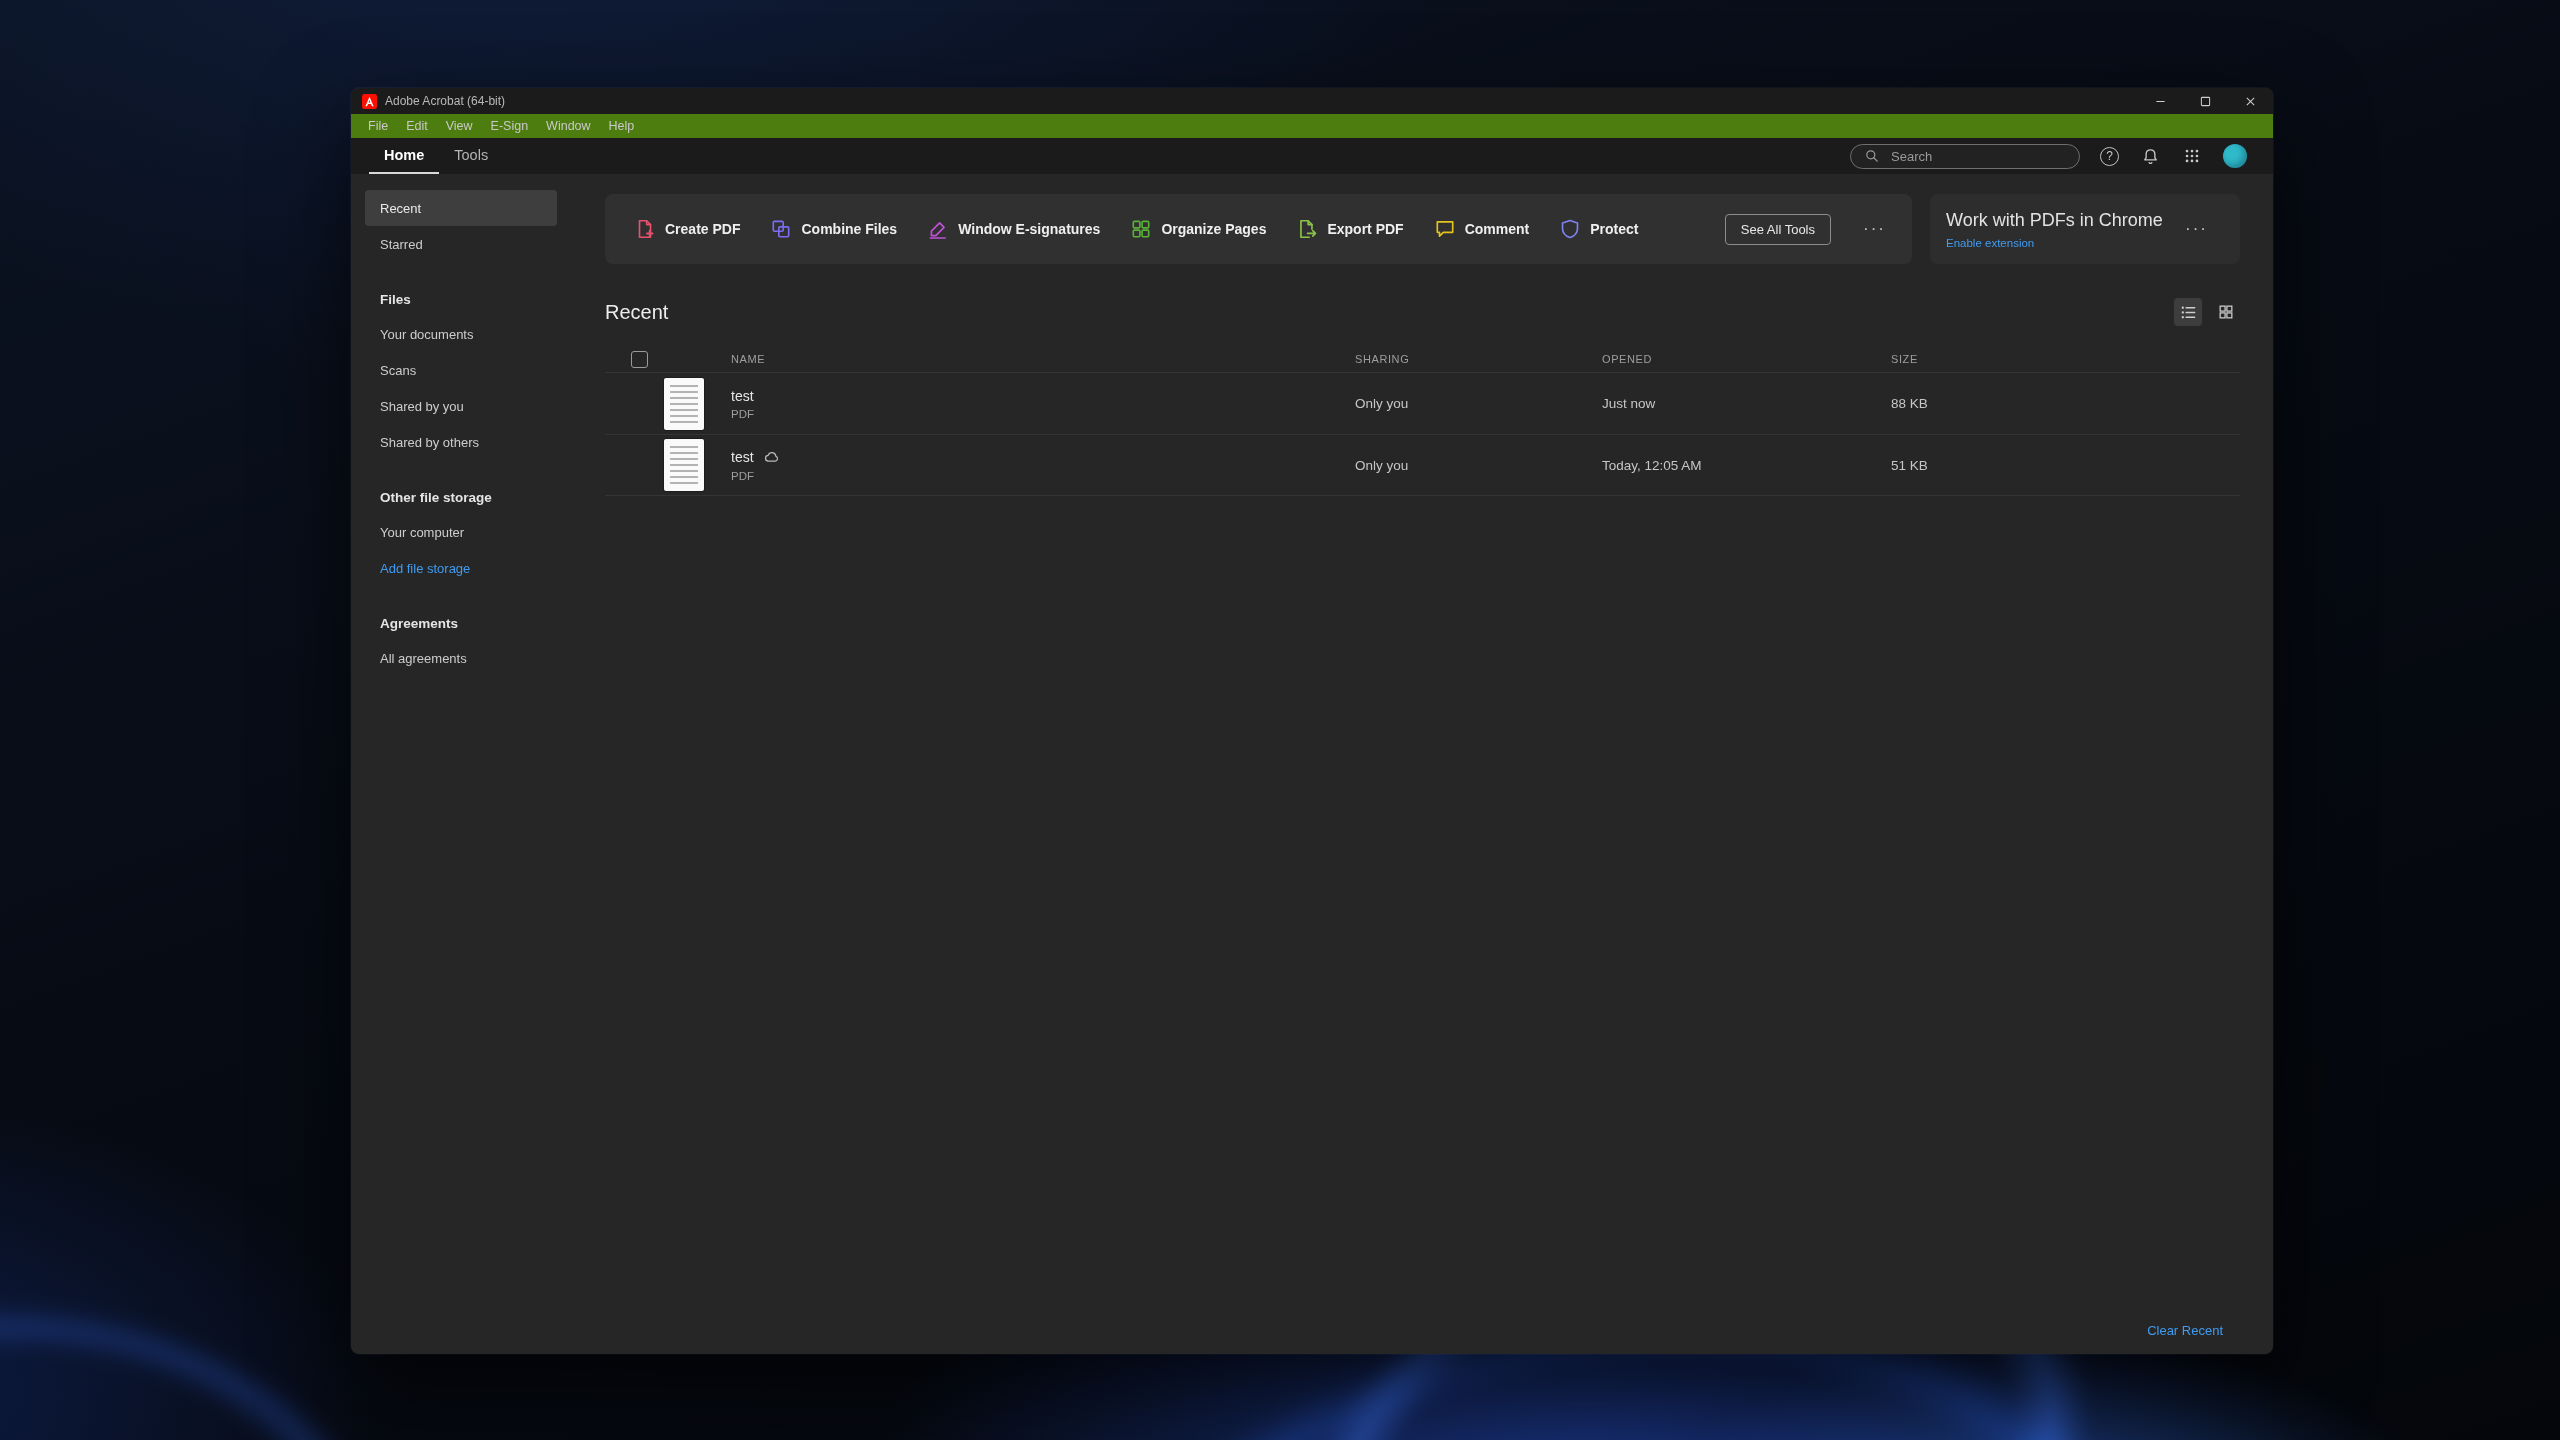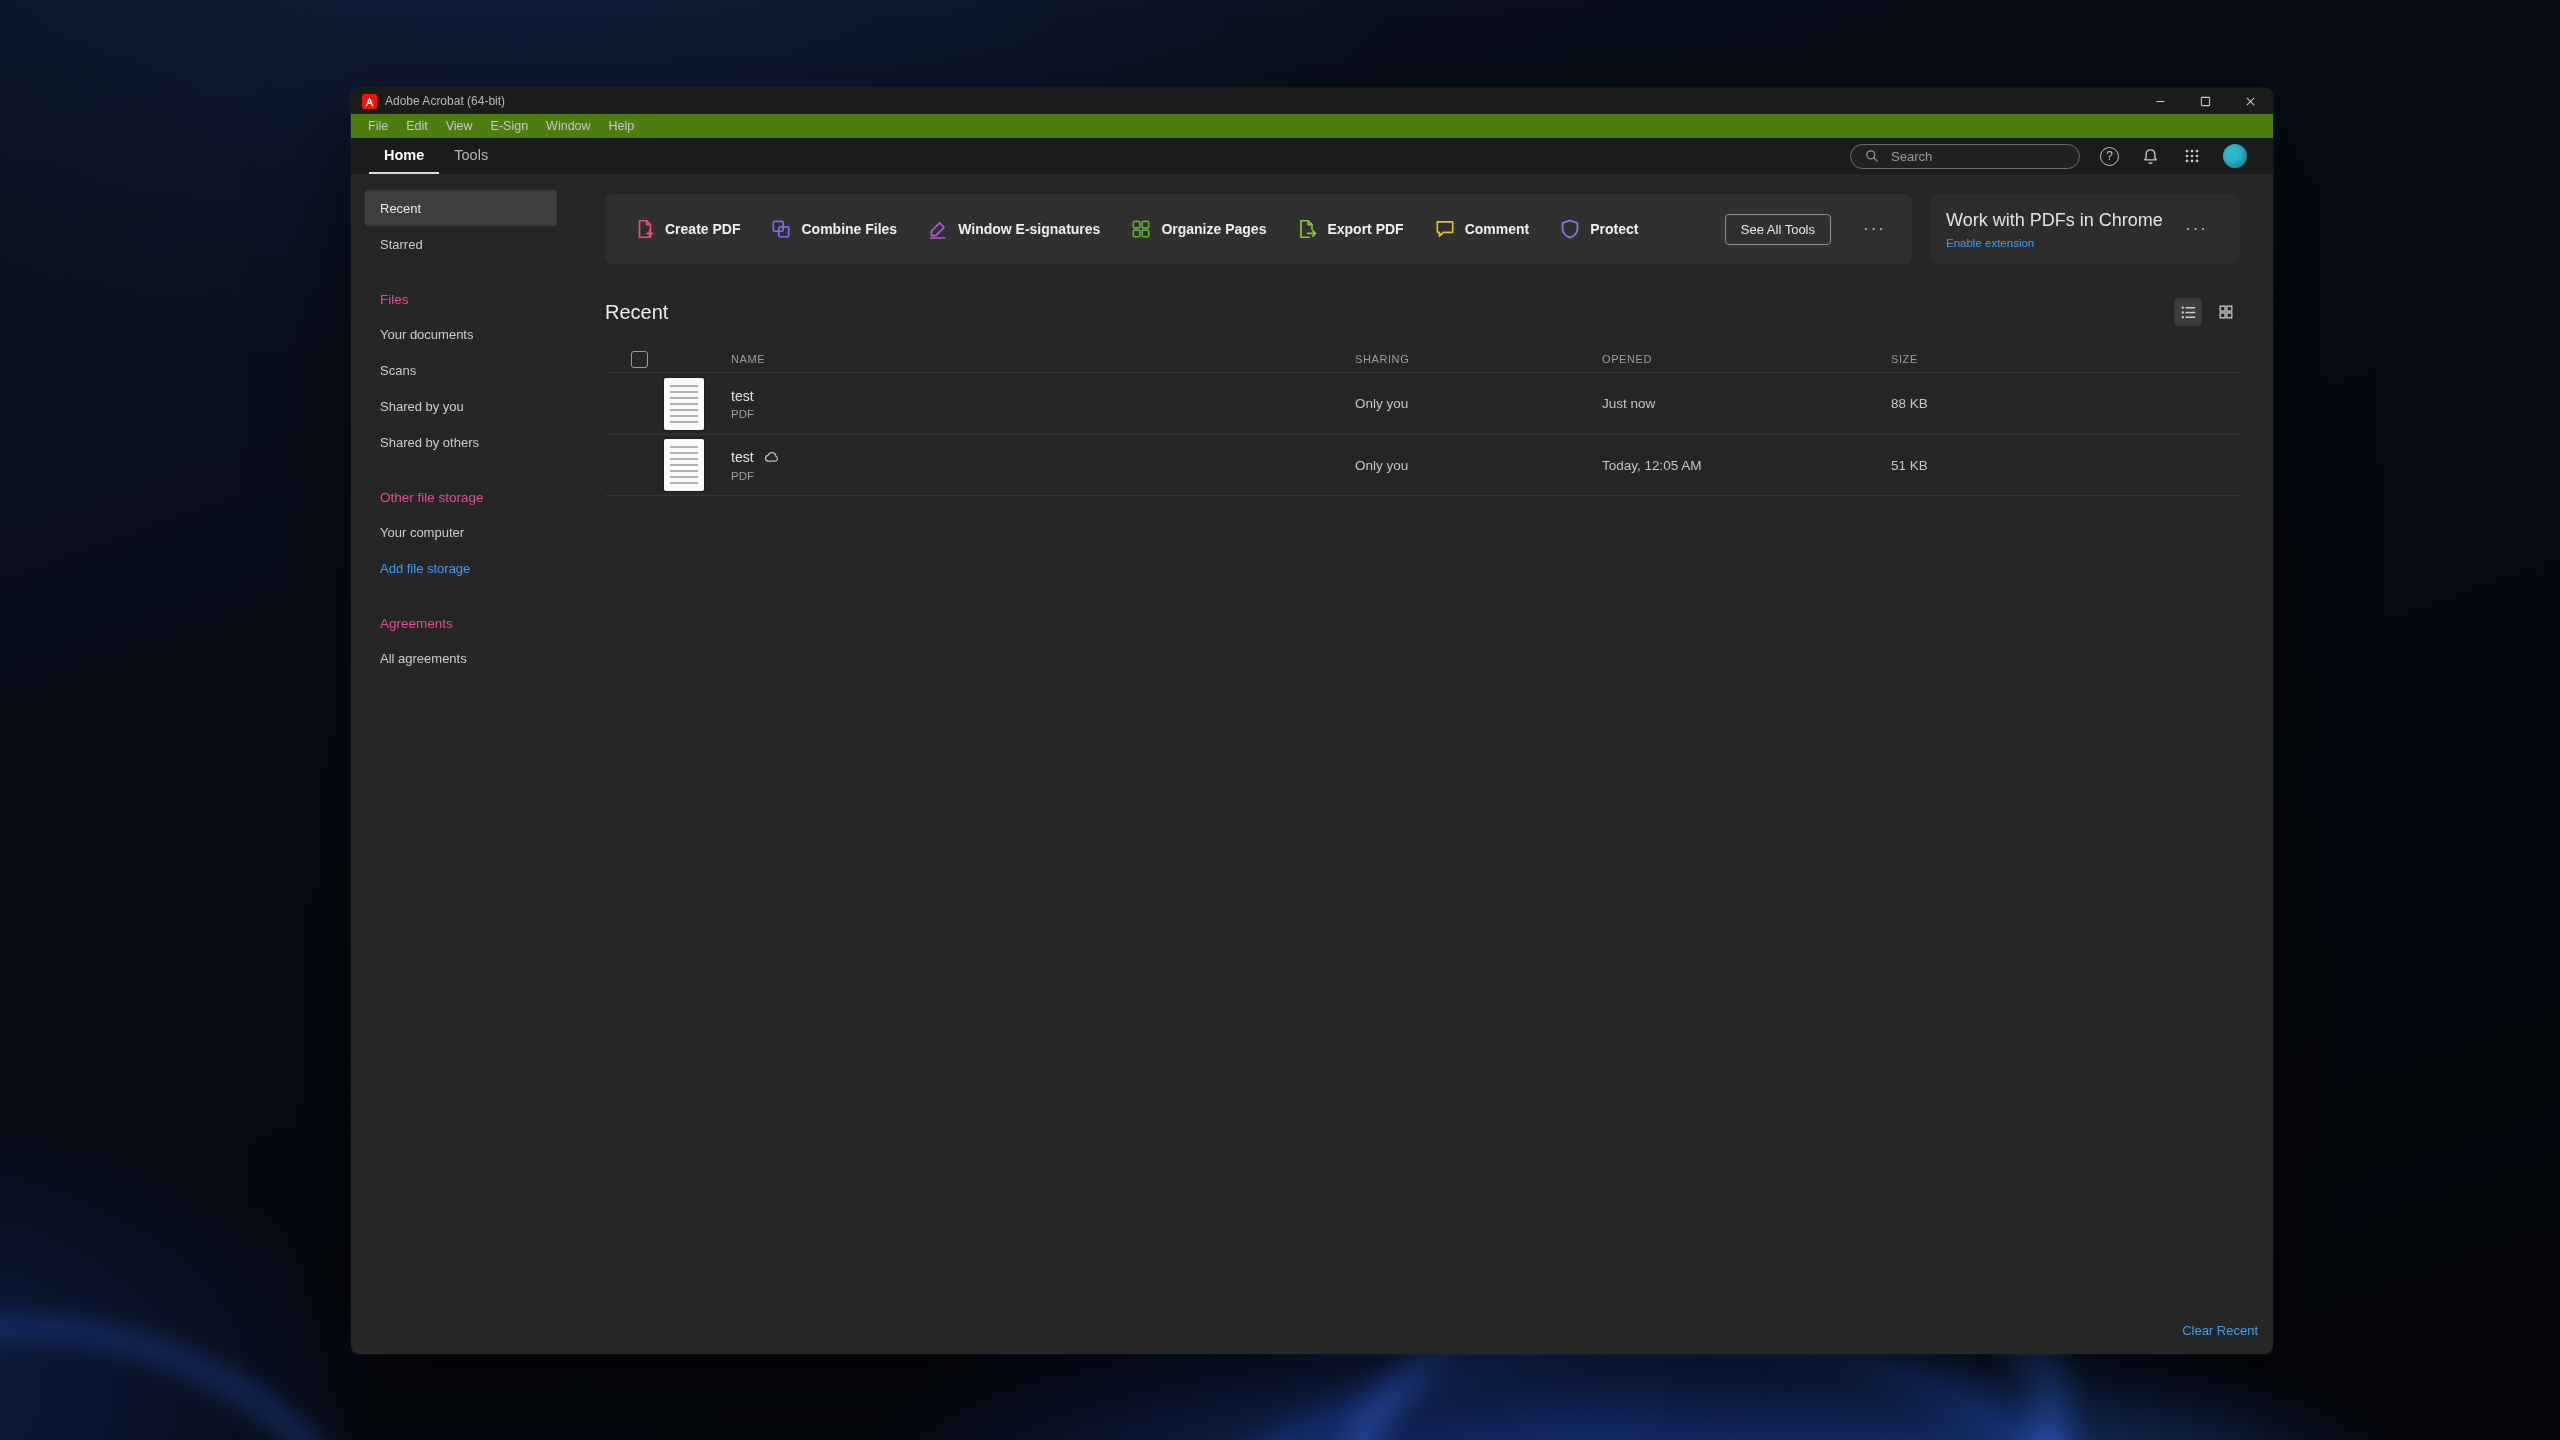--- a/index.html
+++ b/index.html
@@ -52,21 +52,21 @@
   .search input::placeholder { color: #9a9a9a; }
   .hicon { width: 22px; height: 22px; display: flex; align-items: center; justify-content: center; color: #c9c9c9; }
   .help-circle { width: 19px; height: 19px; border: 1.4px solid #c2c2c2; border-radius: 50%; display: flex; align-items: center; justify-content: center; font-size: 12px; color: #c9c9c9; }
   .avatar { width: 24px; height: 24px; border-radius: 50%; background: #2fb9c9; box-shadow: inset -3px -3px 6px rgba(0,40,60,0.35); }
 
   
   .content { flex: 1; display: flex; min-height: 0; }
   .sidebar { width: 220px; flex: 0 0 auto; padding-top: 16px; }
   .side-item { height: 36px; display: flex; align-items: center; margin: 0 14px; padding: 0 15px; border-radius: 4px; font-size: 13px; color: #cdcdcd; }
   .side-item.selected { background: #3e3e3e; color: #e9e9e9; }
-  .side-section { margin: 24px 14px 4px; padding: 0 15px; font-size: 13.5px; font-weight: normal; color: #ec4899; height: 26px; display: flex; align-items: center; }
+  .side-section { margin: 24px 14px 4px; padding: 0 15px; font-size: 13.5px; font-weight: bold; color: #e5e5e5; height: 26px; display: flex; align-items: center; }
 
   .main { flex: 1; position: relative; padding: 20px 33px 0 34px; display: flex; flex-direction: column; min-width: 0; }
   .top-row { display: flex; gap: 18px; flex: 0 0 auto; }
   .tools-card { flex: 1; height: 70px; background: #303030; border-radius: 8px; display: flex; align-items: center; padding: 0 24px 0 29px; gap: 30px; min-width: 0; }
   .tool { display: flex; align-items: center; gap: 9px; white-space: nowrap; }
   .ticon { width: 22px; height: 22px; display: flex; }
   .tlabel { font-size: 14px; font-weight: bold; color: #efefef; }
   .see-all { margin-left: auto; border: 1px solid #8c8c8c; border-radius: 4px; padding: 7px 15px; font-size: 13px; color: #e8e8e8; white-space: nowrap; }
   .dots { color: #c9c9c9; font-size: 17px; letter-spacing: 2px; padding: 0 2px; }
   .chrome-card { width: 310px; flex: 0 0 auto; height: 70px; background: #2d2d2d; border-radius: 8px; display: flex; align-items: center; padding: 0 16px; position: relative; }
@@ -90,21 +90,21 @@
   .rows .row:last-child { border-bottom: 1px solid #343434; }
   .thumb { width: 40px; height: 52px; margin-left: 15px; background: #fafafa; border-radius: 2px; position: relative; box-shadow: 0 0 0 1px rgba(0,0,0,0.25); }
   .thumb::before { content: ""; position: absolute; left: 6px; right: 6px; top: 7px; bottom: 7px;
     background: repeating-linear-gradient(to bottom, #b3b3b3 0 2px, transparent 2px 6px); }
   .c-name { padding-left: 8px; }
   .nm { display: flex; align-items: center; gap: 9px; font-size: 14px; color: #e6e6e6; }
   .tp { font-size: 11.5px; color: #9e9e9e; margin-top: 4px; }
   .cell { font-size: 13.5px; color: #c6c6c6; }
   .cloud { display: flex; color: #b9b9b9; }
 
-  .clear-recent { position: absolute; right: 15px; bottom: 16px; font-size: 13px; }
+  .clear-recent { position: absolute; right: 50px; bottom: 16px; font-size: 13px; }
   .link-blue { cursor: default; }
 
   svg { display: block; }
 </style>
 </head>
 <body>
 
 <div class="arc arc2"></div>
 <div class="arc arc1"></div>
 <div class="arc arc3"></div>

